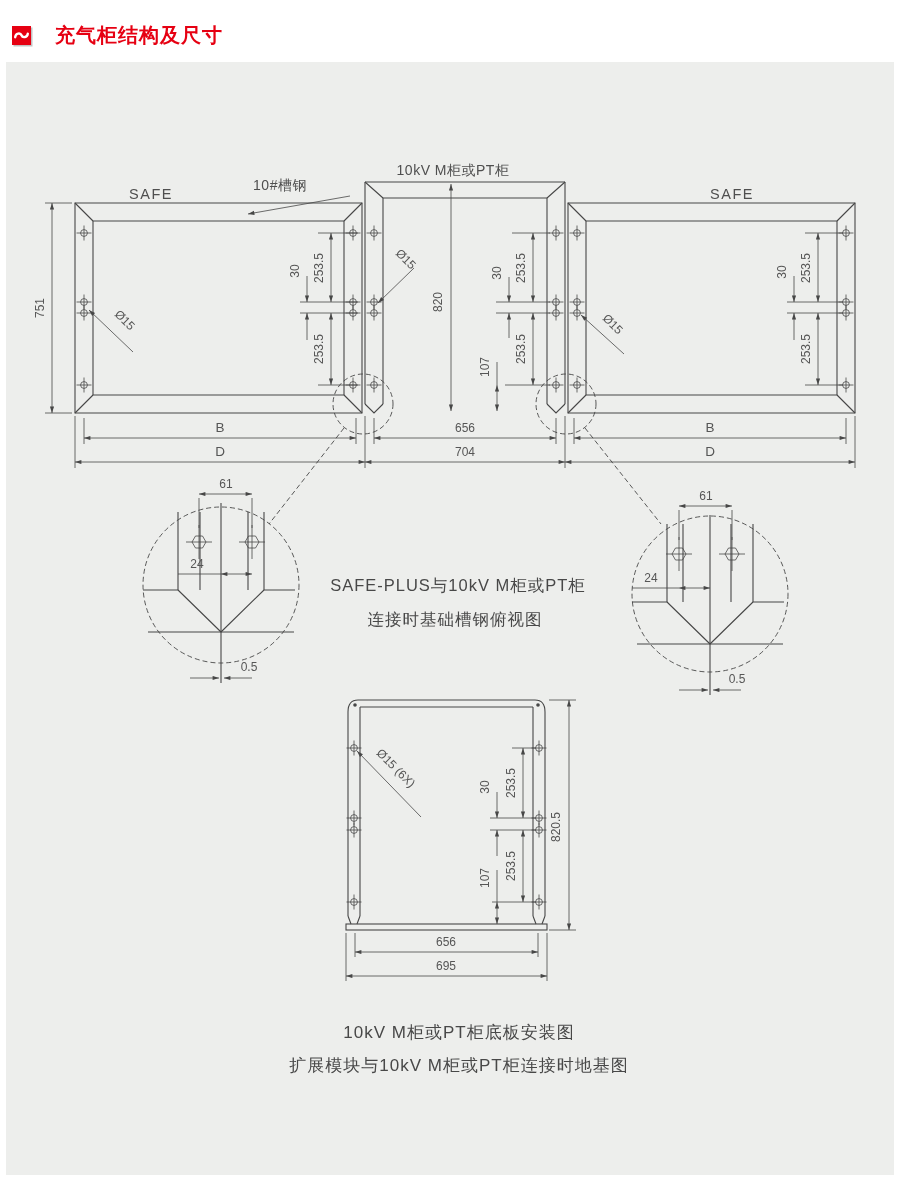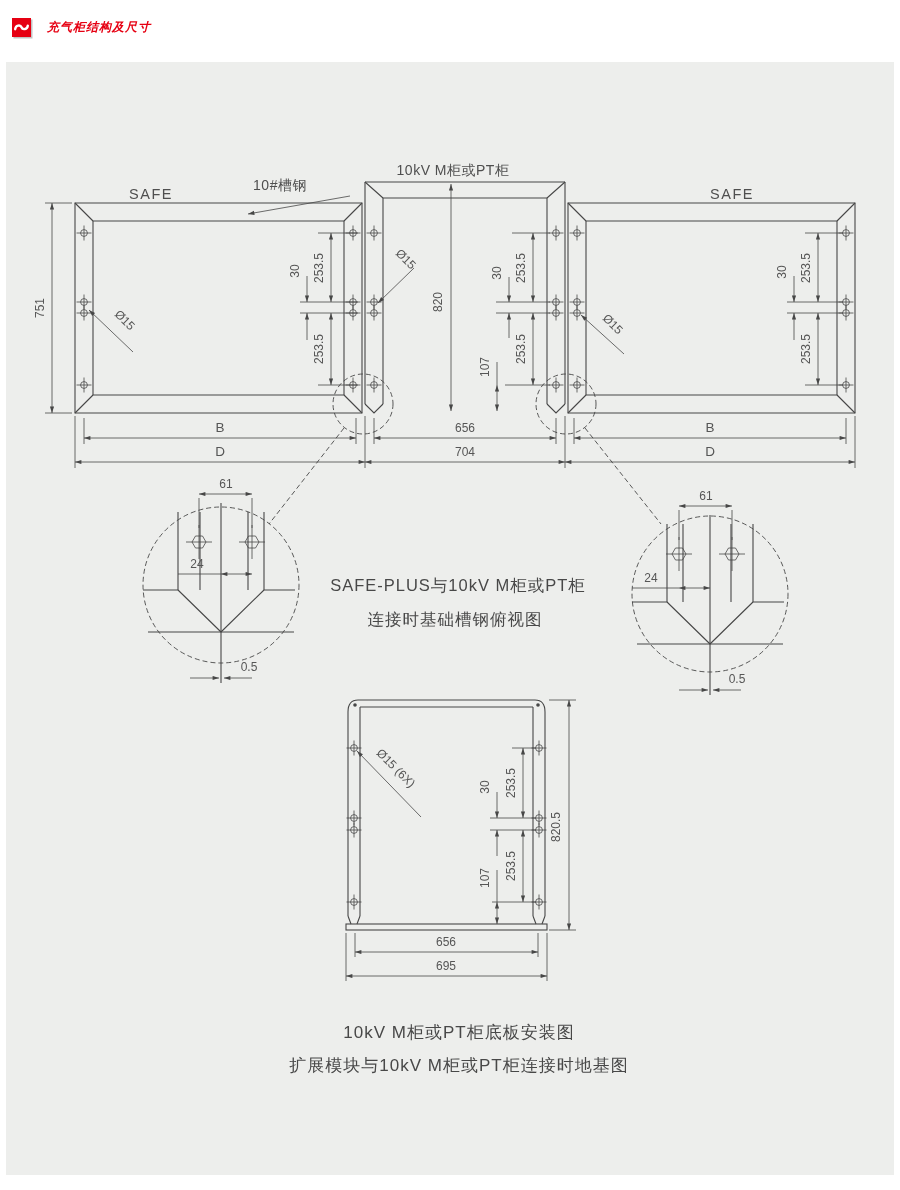--- a/index.html
+++ b/index.html
@@ -9,22 +9,22 @@
     --dim-text:#565656;
   }
   html,body{margin:0;padding:0;}
   body{
     width:900px;height:1190px;position:relative;background:#ffffff;
     font-family:"Liberation Sans","DejaVu Sans",sans-serif;
   }
   .header{position:absolute;left:12px;top:10px;display:flex;align-items:center;gap:8px;z-index:2;}
   .logo{width:19px;height:19px;display:inline-block;box-shadow:1.5px 1.5px 0 rgba(120,120,120,.45);}
   .header h1{
-    margin:8px;font-size:12px;font-weight:bold;color:var(--accent);
-    letter-spacing:1px;line-height:19px;font-style:italic;
+    margin:16px;font-size:20px;font-weight:bold;color:var(--accent);
+    letter-spacing:1px;line-height:19px;
   }
   svg.drawing{position:absolute;left:0;top:0;z-index:1;}
   .ln{stroke:var(--line);fill:none;stroke-width:1.1;}
   .dim{stroke-width:0.8;}
   .dash{stroke-dasharray:5 3;stroke-width:0.9;}
   .arr{fill:var(--line);stroke:none;}
   text{font-family:"Liberation Sans","DejaVu Sans",sans-serif;}
   .d{font-size:12px;fill:var(--dim-text);}
   .lab{font-size:14.5px;fill:#4f4f4f;letter-spacing:1.5px;}
   .cjk{font-size:14px;fill:#4f4f4f;letter-spacing:0.5px;}

